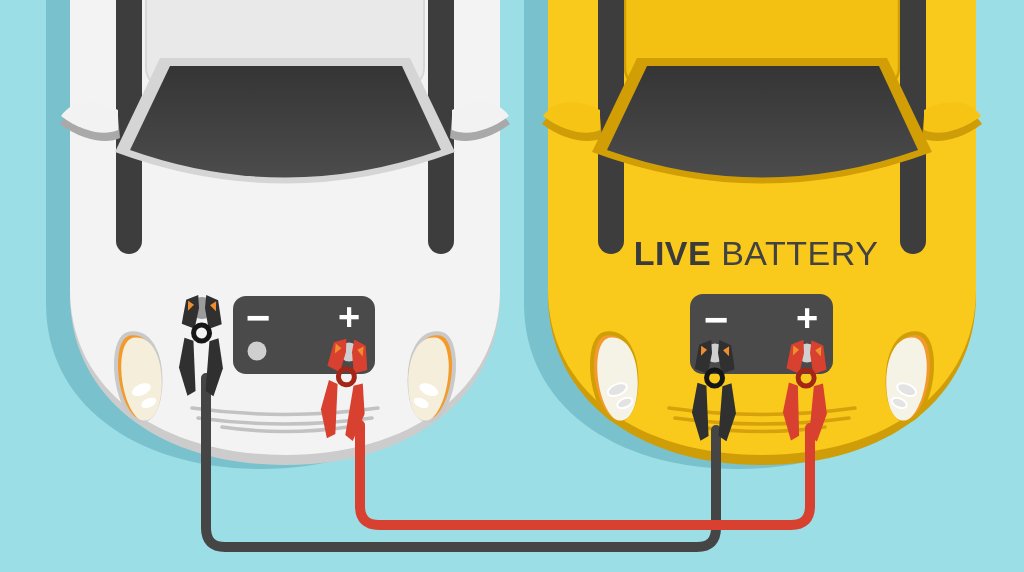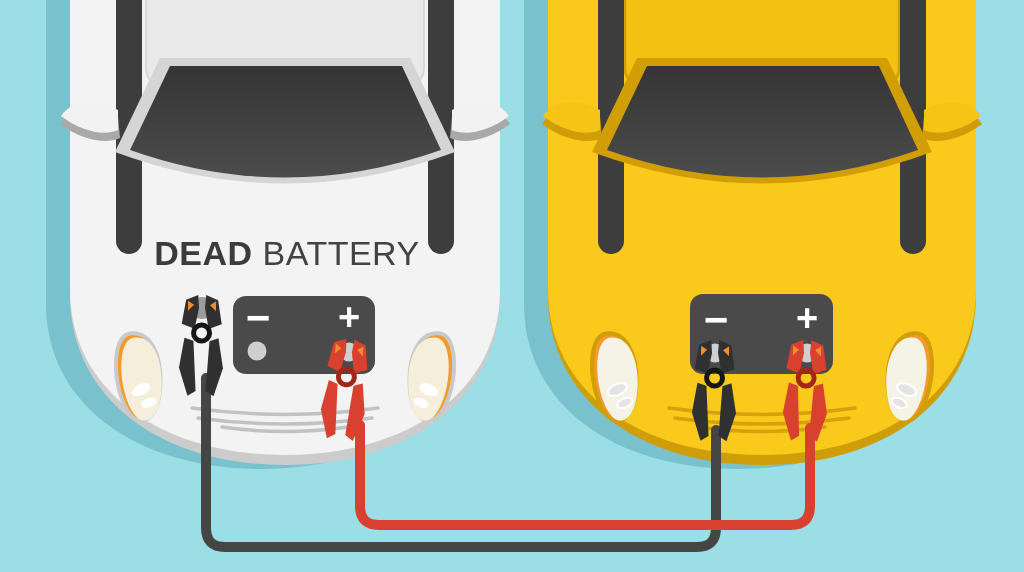--- a/index.html
+++ b/index.html
@@ -133,21 +133,21 @@
 
   <path d="M206,378 L206,528 Q206,547 225,547 L697,547 Q716,547 716,528 L716,430" fill="none" stroke="#454545" stroke-width="10" stroke-linecap="round"></path>
   <path d="M360,425 L360,506 Q360,525 379,525 L791,525 Q810,525 810,506 L810,428" fill="none" stroke="#d8402f" stroke-width="10" stroke-linecap="round"></path>
 
   <use href="#clampShape" transform="translate(202,308) rotate(1)" style="--c:#303030;--d:#161616"></use>
   <use href="#clampShape" transform="translate(349,352) rotate(6)" style="--c:#d8402f;--d:#a32617"></use>
   <use href="#clampShape" transform="translate(715,353) rotate(1)" style="--c:#303030;--d:#161616"></use>
   <use href="#clampShape" transform="translate(807,353) rotate(2)" style="--c:#d8402f;--d:#a32617"></use>
 </svg>
 
-<div class="car-label" style="left:287px;top:253px;"><span class="em">DEAD</span> <span class="rest">BATTERY</span></div>
 
+<div class="car-label" style="left:756px;top:253px;"><span class="em">LIVE</span> <span class="rest">BATTERY</span></div>
 
 <span class="sign minus" style="left:258px;top:318px;">−</span>
 <span class="sign" style="left:349px;top:317px;">+</span>
 <span class="sign minus" style="left:716px;top:320px;">−</span>
 <span class="sign" style="left:807px;top:318px;">+</span>
 
 </div>
 
 </body></html>

